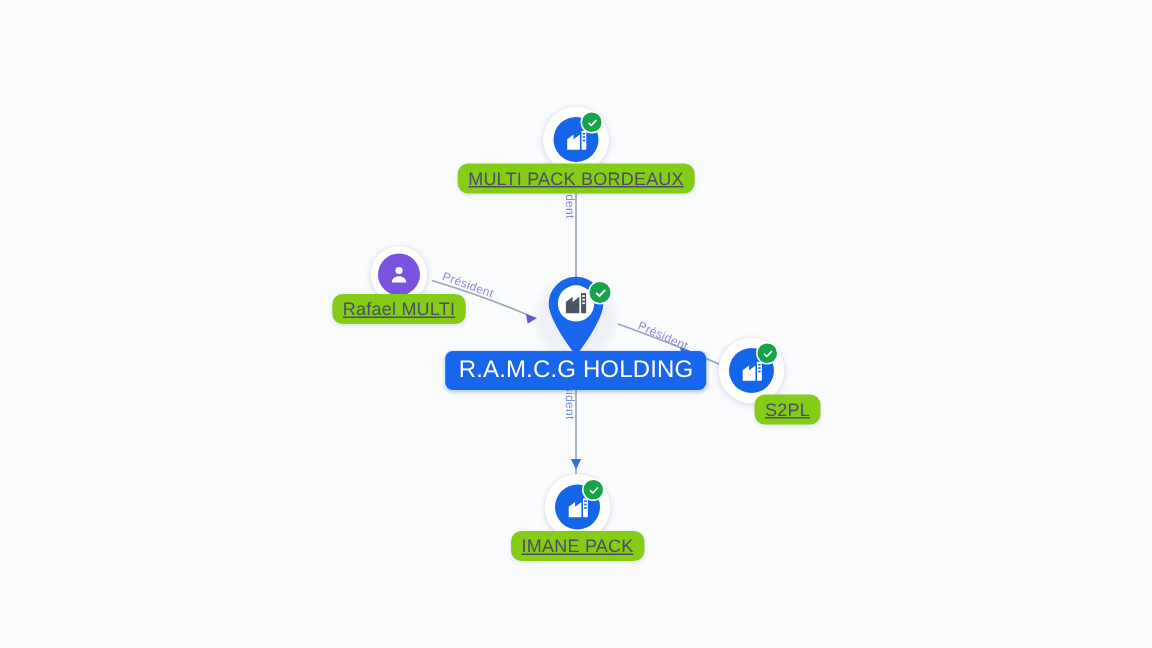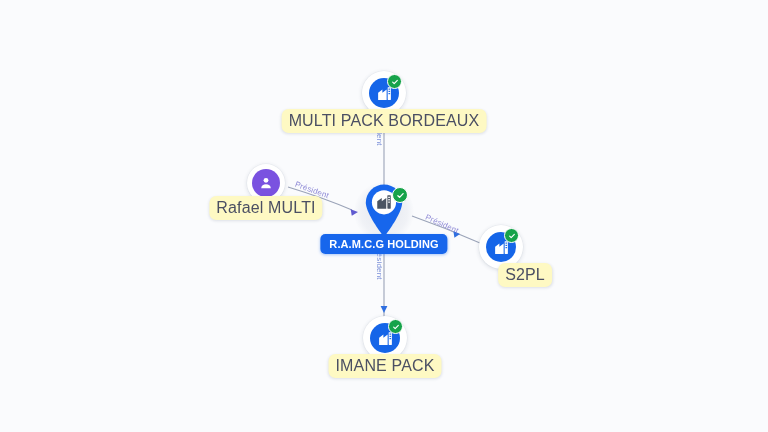--- a/index.html
+++ b/index.html
@@ -71,27 +71,28 @@
     display: flex;
     align-items: center;
     justify-content: center;
   }
   .verified-badge svg { display: block; }
 
   .node-label {
     position: absolute;
     transform: translate(-50%, 0);
     white-space: nowrap;
-    font-size: 16px;
+    font-size: 12px;
     color: #4b4f63;
-    background: #fef9c3;
+    background: #84cc16;
     border-radius: 7px;
     padding: 3px 7px;
     box-shadow: 0 1px 3px rgba(40,55,90,0.14);
     letter-spacing: 0.15px;
+    text-decoration: underline;
   }
 
   
   .root-halo {
     position: absolute;
     transform: translate(-50%, -50%);
     width: 60px;
     height: 60px;
     border-radius: 50%;
     background: radial-gradient(circle, rgba(150,160,185,0.22) 0%, rgba(150,160,185,0.10) 55%, rgba(150,160,185,0) 72%);
@@ -119,22 +120,22 @@
     background: #16a34a;
     border: 1.5px solid #ffffff;
     display: flex;
     align-items: center;
     justify-content: center;
   }
   .root-label {
     position: absolute;
     transform: translate(-50%, 0);
     white-space: nowrap;
-    font-size: 11px;
-    font-weight: bold;
+    font-size: 16px;
+    font-weight: normal;
     color: #ffffff;
     background: #1766ec;
     border-radius: 5px;
     padding: 4px 9px;
     letter-spacing: 0.1px;
     box-shadow: 0 1px 3px rgba(23,102,236,0.35);
   }
 
   
   .edge-label {

